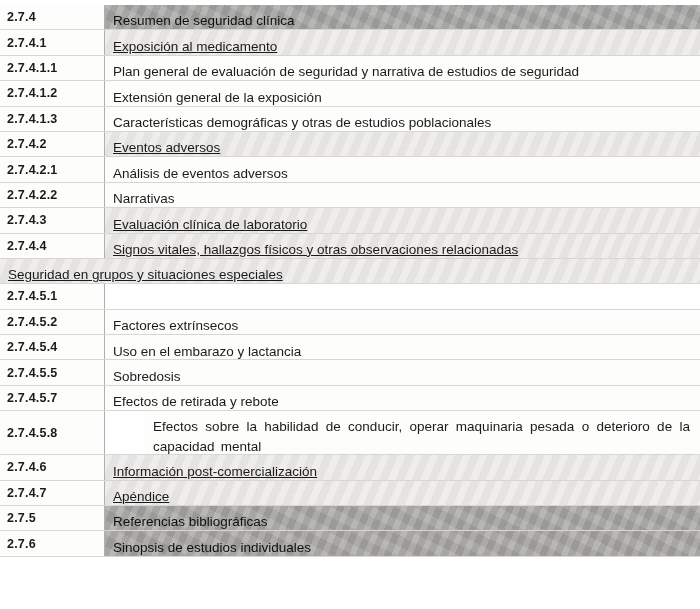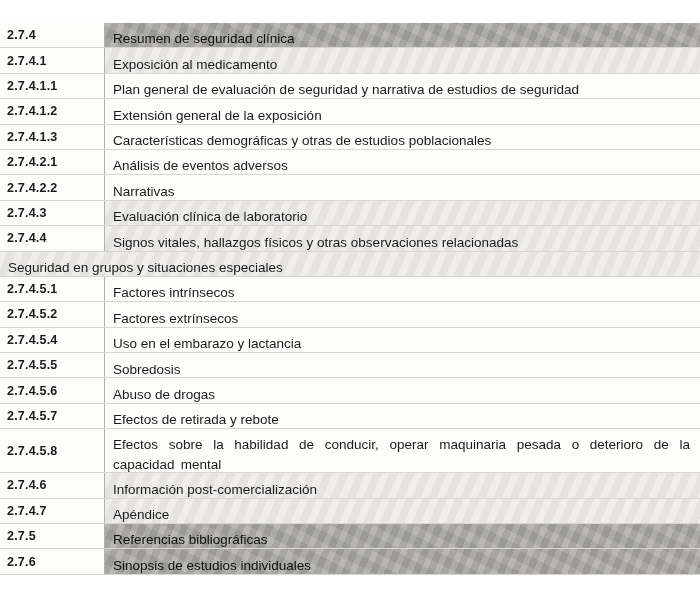--- a/index.html
+++ b/index.html
@@ -10,35 +10,36 @@
   body {
     width: 700px;
     height: 609px;
     overflow: hidden;
     font-family: "Liberation Sans", sans-serif;
     color: #1b1b1b;
   }
   .page {
     width: 700px;
     height: 609px;
-    padding-top: 23px;
+    padding-top: 5px;
     box-sizing: border-box;
     background: #ffffff;
   }
   .toc-table {
     width: 700px;
   }
   .row {
     display: flex;
     height: 25.4px;
     box-sizing: border-box;
     border-bottom: 1px solid #d8d6d4;
   }
   .row.tall {
     height: 44px;
+    gap: 40px;
   }
   .num {
     flex: 0 0 105px;
     width: 105px;
     box-sizing: border-box;
     display: flex;
     align-items: center;
     padding-left: 7px;
     border-right: 1px solid #b2b0ae;
     background: #fdfdfc;
@@ -62,20 +63,21 @@
     width: 100%;
     line-height: 1.45;
     margin-top: 8px;
   }
   
   .row.white .title { background: #fdfdfc; }
   .row.light .title {
     background-color: #e9e8e6;
     background-image:
       repeating-linear-gradient(113deg, rgba(255,255,255,0.25) 0 7px, rgba(0,0,0,0.02) 7px 15px);
+    text-decoration: underline;
   }
   .row.dark .title {
     background-color: #a9a8a5;
     background-image:
       repeating-linear-gradient(113deg, rgba(255,255,255,0.10) 0 6px, rgba(0,0,0,0.05) 6px 13px),
       repeating-linear-gradient(27deg, rgba(255,255,255,0.08) 0 9px, rgba(0,0,0,0.04) 9px 19px);
   }
   .row.dark .title-text {
     color: #101010;
   }
@@ -117,20 +119,26 @@
     </div>
   </div>
 
   <div class="row white">
     <div class="num">2.7.4.1.3</div>
     <div class="title">
       <span class="title-text">Características demográficas y otras de estudios poblacionales</span>
     </div>
   </div>
 
+  <div class="row light">
+    <div class="num">2.7.4.2</div>
+    <div class="title">
+      <span class="title-text">Eventos adversos</span>
+    </div>
+  </div>
 
   <div class="row white">
     <div class="num">2.7.4.2.1</div>
     <div class="title">
       <span class="title-text">Análisis de eventos adversos</span>
     </div>
   </div>
 
   <div class="row white">
     <div class="num">2.7.4.2.2</div>
@@ -154,23 +162,20 @@
   </div>
 
   <div class="row light">
     <div class="title">
       <span class="title-text">Seguridad en grupos y situaciones especiales</span>
     </div>
   </div>
 
   <div class="row white">
     <div class="num">2.7.4.5.1</div>
-    <div class="title">
-      <span class="title-text">Factores intrínsecos</span>
-    </div>
   </div>
 
   <div class="row white">
     <div class="num">2.7.4.5.2</div>
     <div class="title">
       <span class="title-text">Factores extrínsecos</span>
     </div>
   </div>
 
 
@@ -181,26 +186,20 @@
     </div>
   </div>
 
   <div class="row white">
     <div class="num">2.7.4.5.5</div>
     <div class="title">
       <span class="title-text">Sobredosis</span>
     </div>
   </div>
 
-  <div class="row white">
-    <div class="num">2.7.4.5.6</div>
-    <div class="title">
-      <span class="title-text">Abuso de drogas</span>
-    </div>
-  </div>
 
   <div class="row white">
     <div class="num">2.7.4.5.7</div>
     <div class="title">
       <span class="title-text">Efectos de retirada y rebote</span>
     </div>
   </div>
 
   <div class="row white tall">
     <div class="num">2.7.4.5.8</div>

